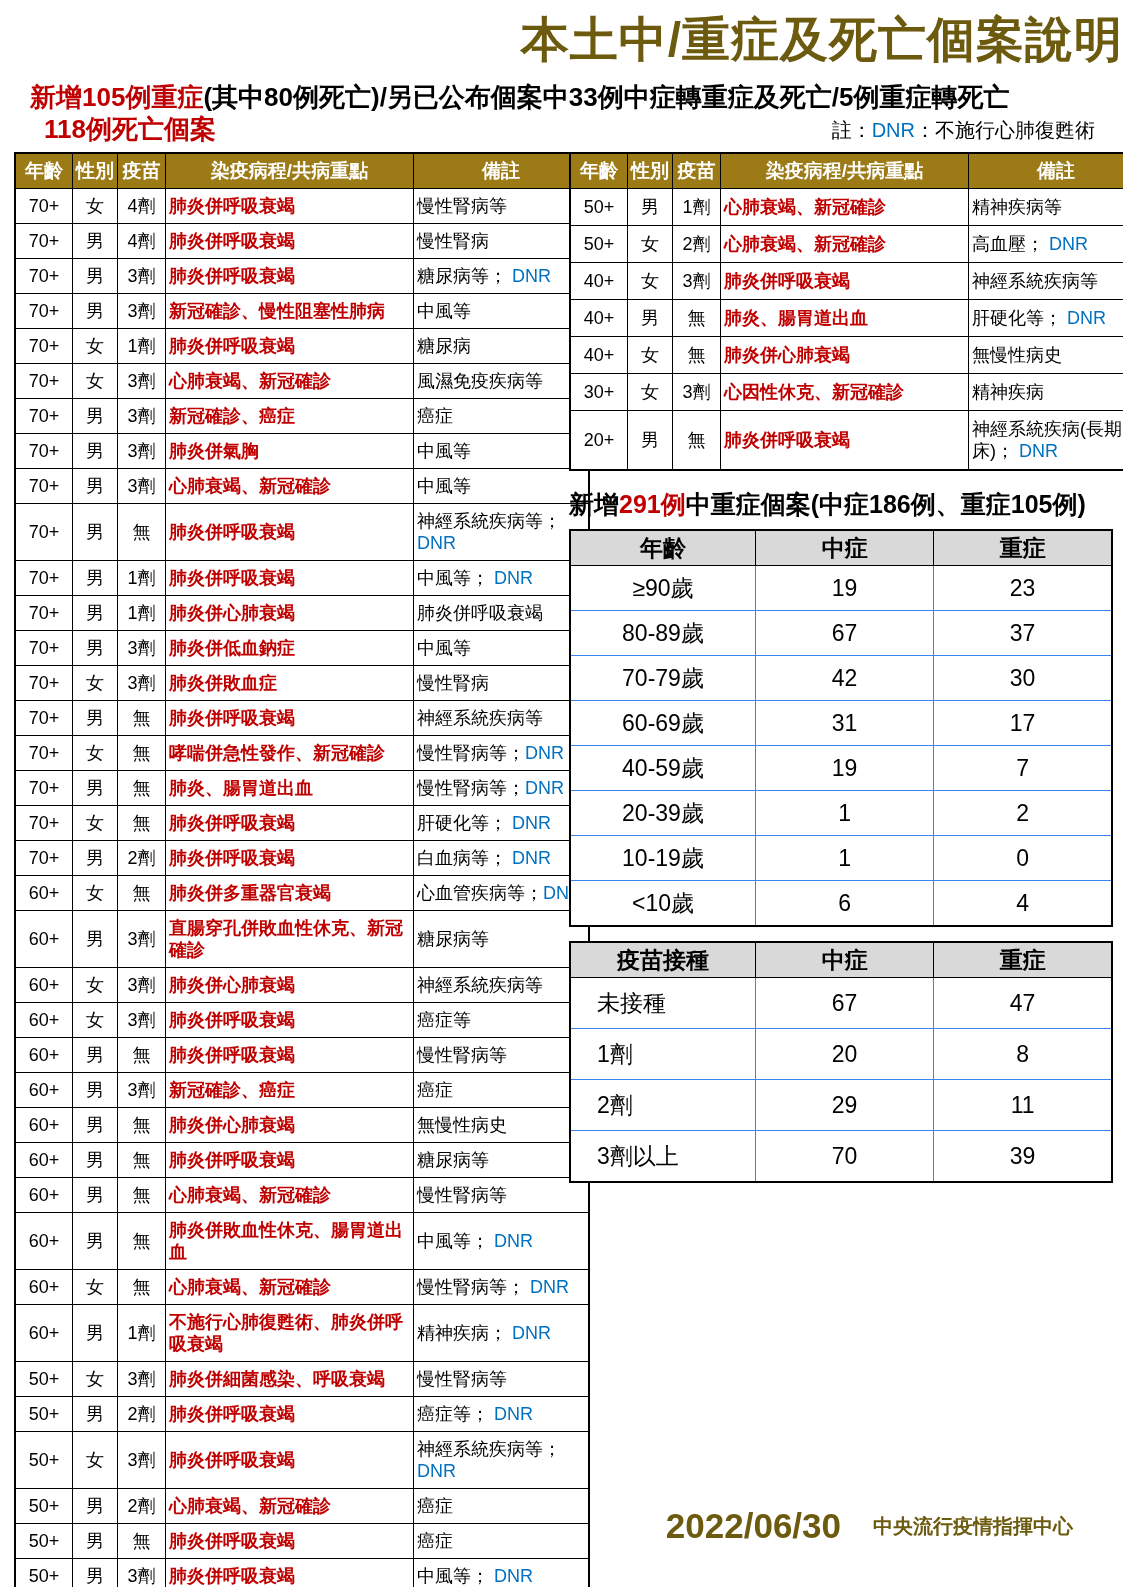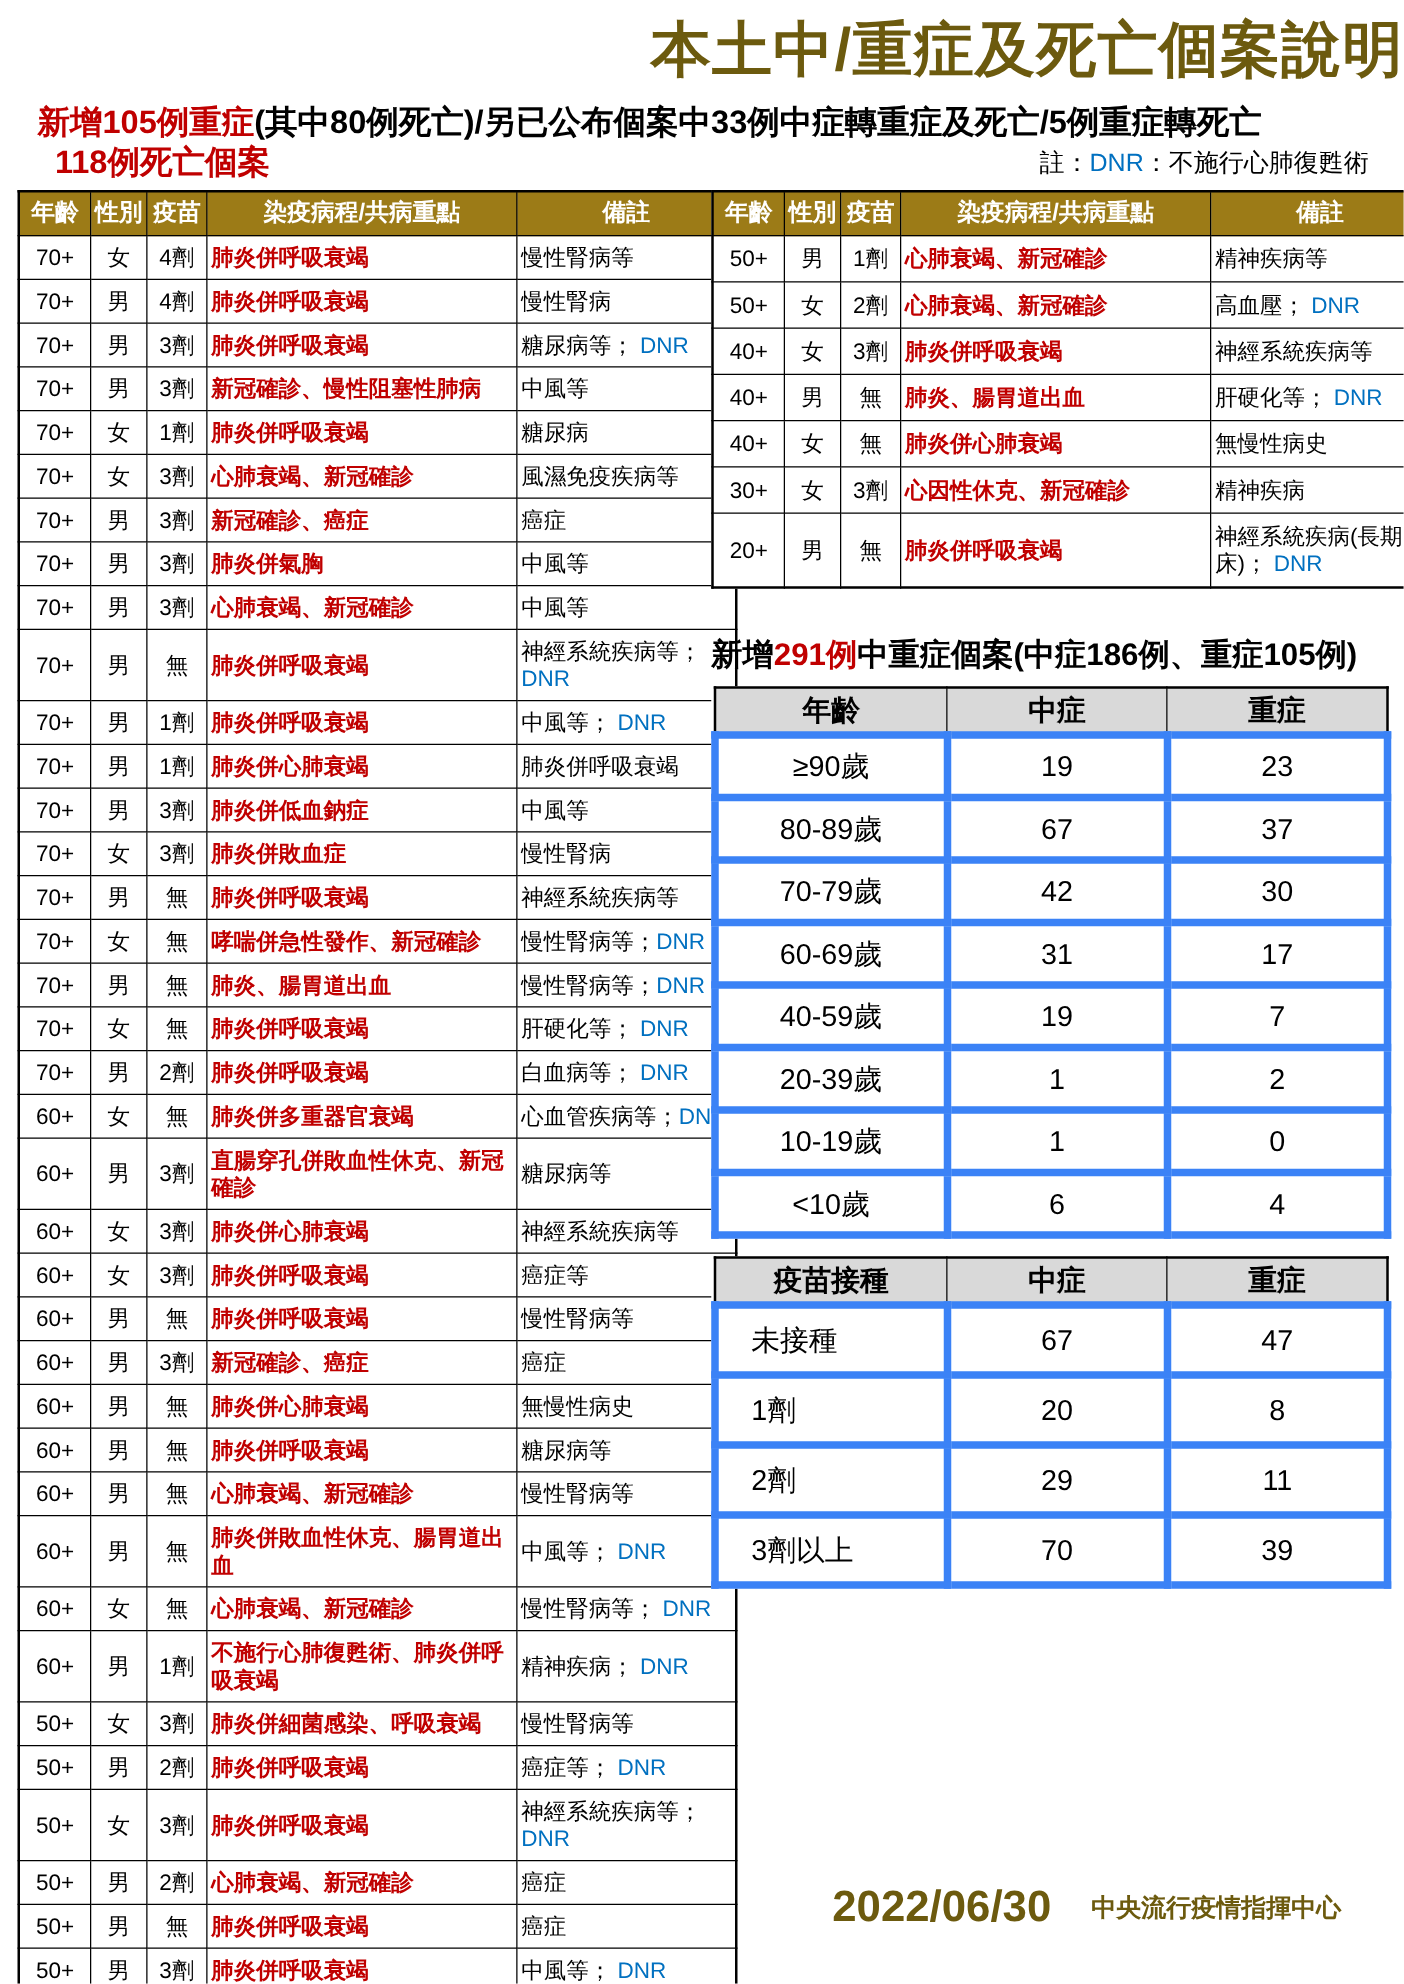--- a/index.html
+++ b/index.html
@@ -39,30 +39,30 @@
   .col-vac{width:43px;text-align:center;}
   td.col-course{width:243px;text-align:left;color:#C00000;font-weight:bold;font-size:17px;padding-left:5px;}
   th.col-course{width:243px;}
   td.col-note{width:170px;text-align:left;font-size:17px;padding-left:4px;}
   th.col-note{width:170px;}
   .left-table{position:absolute;left:14px;top:152px;width:548px;}
   
   .right-col{position:absolute;left:569px;top:152px;width:544px;}
   .right-col table.case{width:544px;}
   .right-col table.case td{padding-top:7px;padding-bottom:7px;}
-  .mid-heading{margin-top:36px;font-size:25px;font-weight:bold;line-height:34px;white-space:nowrap;}
+  .mid-heading{margin-top:16px;font-size:25px;font-weight:bold;line-height:34px;white-space:nowrap;}
   
   table.stats{
     border-collapse:collapse;table-layout:fixed;width:544px;border:2px solid #000;margin-top:8px;background:#fff;
   }
   table.stats th{
     background:#D9D9D9;font-size:23px;font-weight:bold;border:1px solid #000;padding:3px;text-align:center;line-height:28px;
   }
   table.stats td{
-    border:6px solid #3b82f6;font-size:23px;text-align:center;padding:8px 4px;line-height:28px;
+    border:1px solid #3b82f6;font-size:23px;text-align:center;padding:8px 4px;line-height:28px;
   }
   .stats .c0{width:178px;}
   table.vaccine{margin-top:14px;}
   table.vaccine td{padding:11px 4px;}
   table.vaccine td.label{text-align:left;padding-left:26px;}
   
   .footer{
     position:absolute;top:1506px;right:50px;display:flex;align-items:center;gap:32px;
     color:#6C5A0E;white-space:nowrap;
   }

